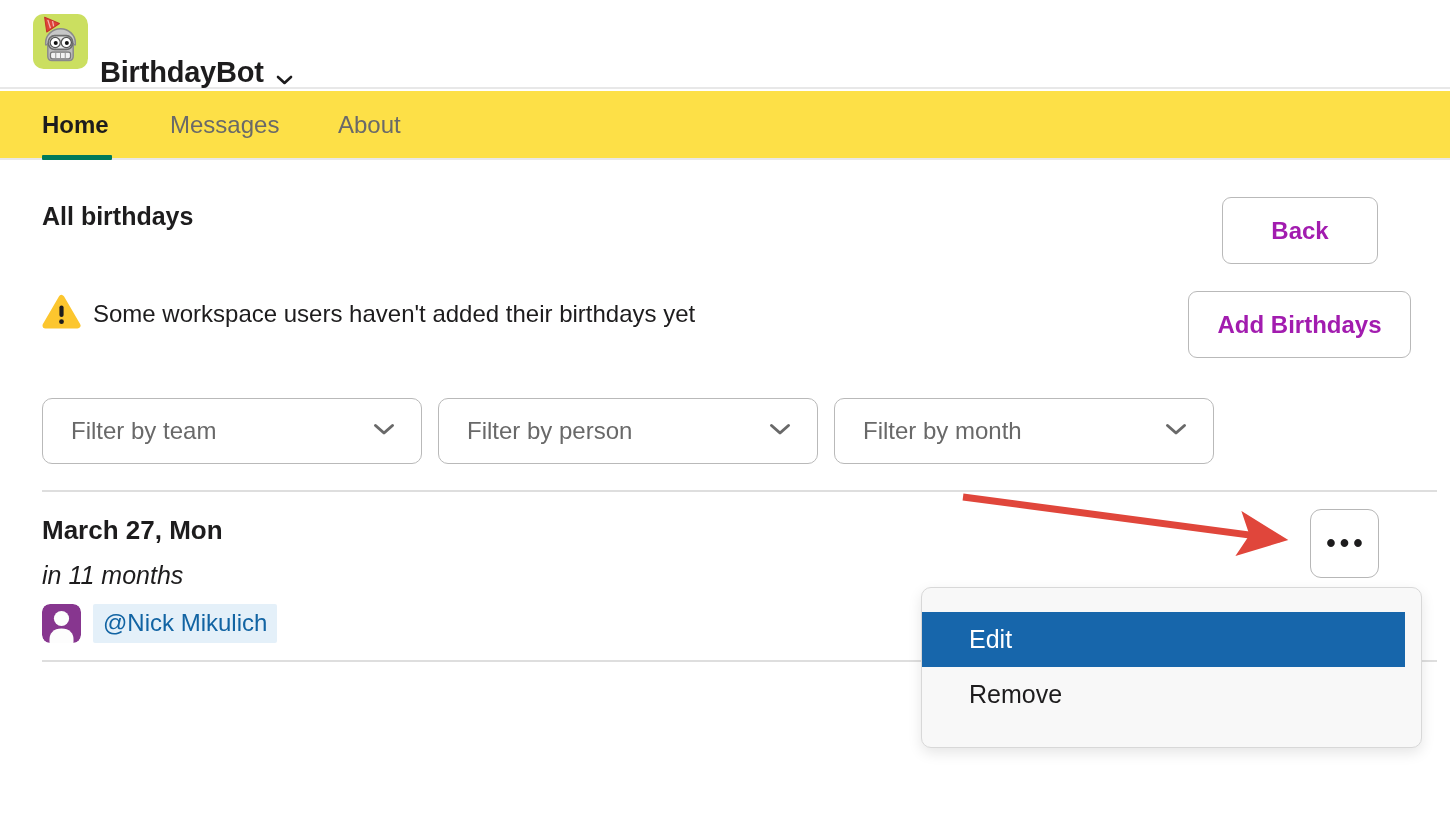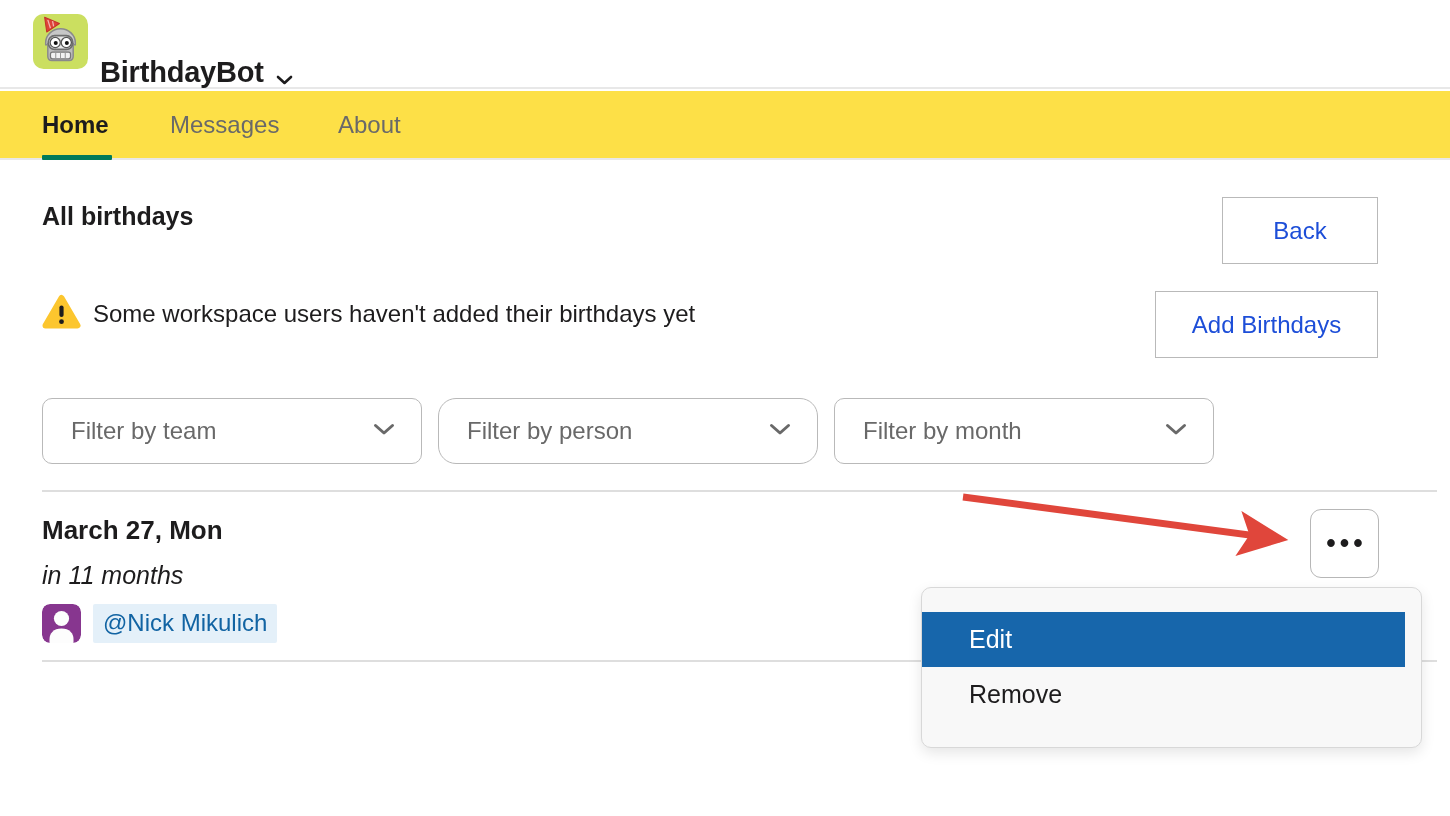--- a/index.html
+++ b/index.html
@@ -25,25 +25,25 @@
     border-bottom: 2px solid #e8e8e8; background: #fde047; }
   .tab { position: absolute; top: 0; height: 67px; display: flex; align-items: center;
     font-size: 24px; color: #696969; cursor: pointer; }
   .tab.active { color: #1d1c1d; font-weight: 700; }
   .tab-underline { position: absolute; left: 42px; top: 64px; width: 70px; height: 5px;
     background: #007a5a; border-radius: 1px; }
 
   
   .page-heading { position: absolute; left: 42px; top: 202px; font-size: 25px; font-weight: 700; }
 
-  .btn { position: absolute; background: #fff; border: 1.5px solid #b9b9b9; border-radius: 0;
-    font-family: inherit; font-size: 24px; font-weight: 400; color: #1d4ed8;
+  .btn { position: absolute; background: #fff; border: 1.5px solid #b9b9b9; border-radius: 9px;
+    font-family: inherit; font-size: 24px; font-weight: 700; color: #a21caf;
     display: flex; align-items: center; justify-content: center; cursor: pointer; }
   .btn-back { left: 1222px; top: 197px; width: 156px; height: 67px; }
-  .btn-add { left: 1155px; top: 291px; width: 223px; height: 67px; }
+  .btn-add { left: 1188px; top: 291px; width: 223px; height: 67px; }
 
   .warning-row { position: absolute; left: 42px; top: 294px; height: 40px;
     display: flex; align-items: center; gap: 12px; }
   .warning-text { font-size: 24px; color: #1d1c1d; }
 
   .filter-select { position: absolute; top: 398px; width: 380px; height: 66px;
     border: 1.5px solid #b9b9b9; border-radius: 10px; background: #fff;
     display: flex; align-items: center; justify-content: space-between;
     padding: 0 26px 0 28px; cursor: pointer; }
   .filter-select .ph { font-size: 24px; color: #696969; }
@@ -143,21 +143,21 @@
 </button>
 
 <div class="filter-select" style="left:42px;">
   <span class="ph">Filter by team</span>
   <span>
     <svg width="22" height="13" viewBox="0 0 22 13">
         <polyline points="2.5,2.5 11,10 19.5,2.5" fill="none" stroke="#696969" stroke-width="3" stroke-linecap="round" stroke-linejoin="round"></polyline>
       </svg>
   </span>
 </div>
-<div class="filter-select" style="left:438px;border-radius:18px;">
+<div class="filter-select" style="left:438px;">
   <span class="ph">Filter by person</span>
   <span>
     <svg width="22" height="13" viewBox="0 0 22 13">
         <polyline points="2.5,2.5 11,10 19.5,2.5" fill="none" stroke="#696969" stroke-width="3" stroke-linecap="round" stroke-linejoin="round"></polyline>
       </svg>
   </span>
 </div>
 <div class="filter-select" style="left:834px;">
   <span class="ph">Filter by month</span>
   <span>

